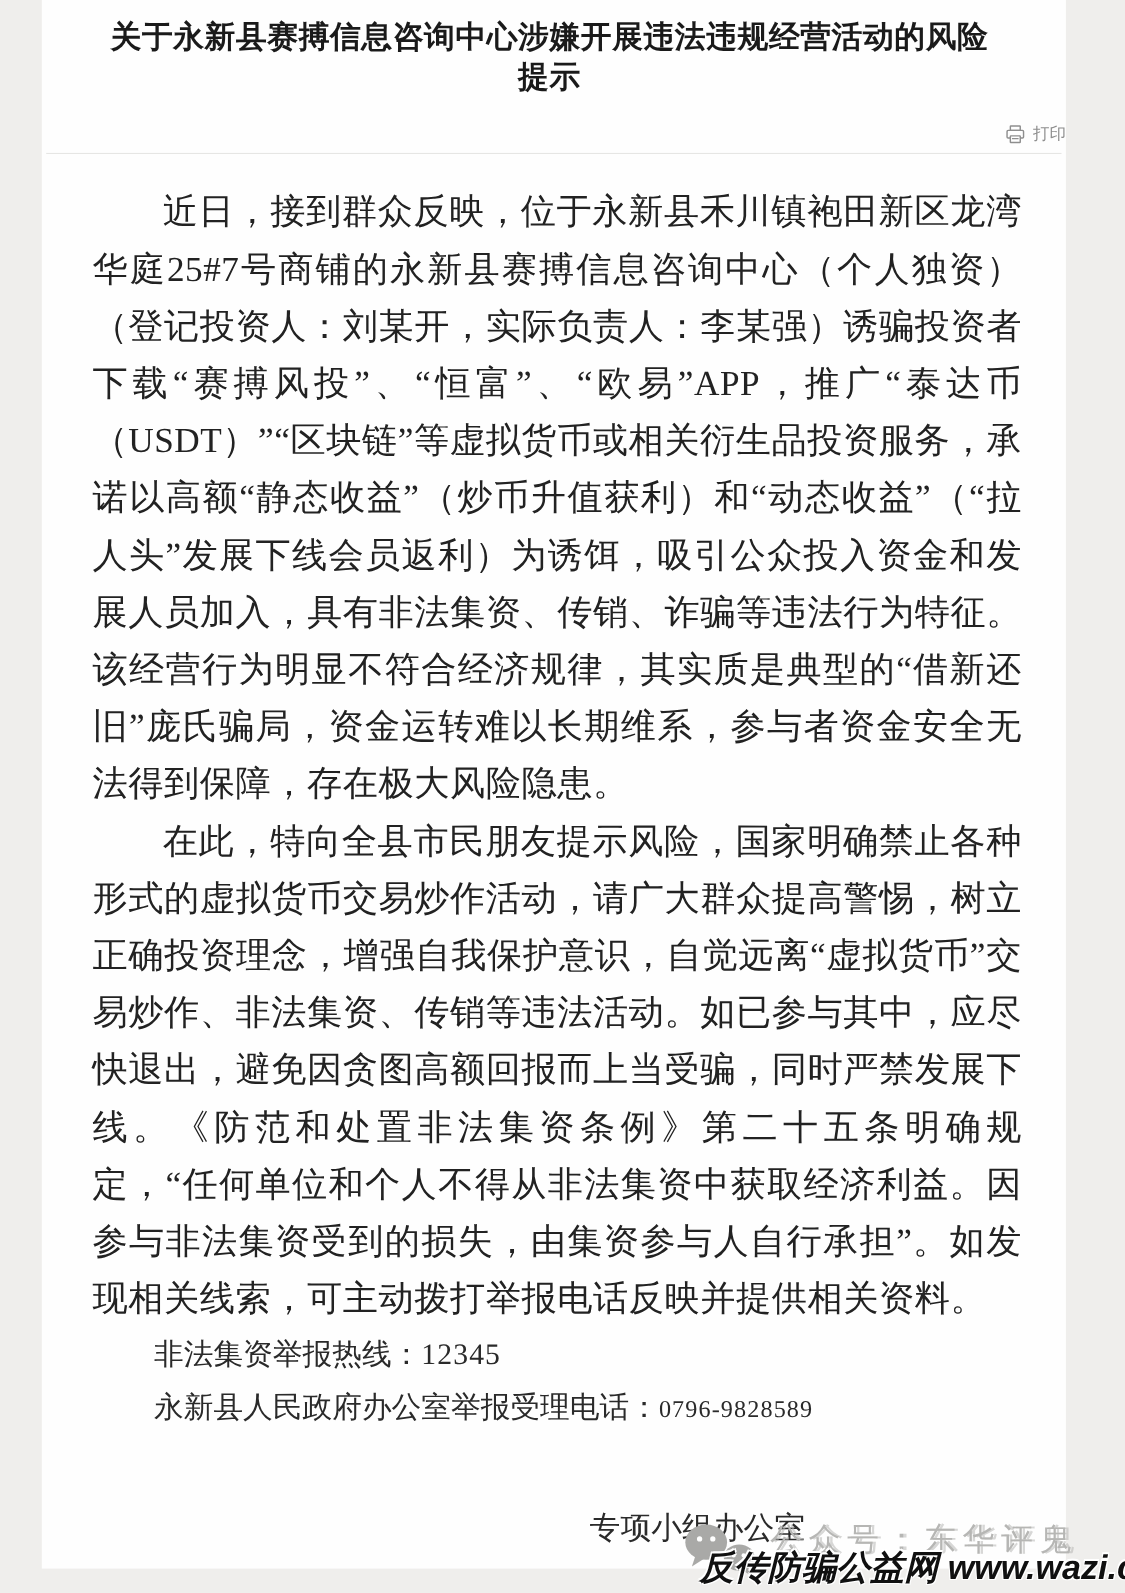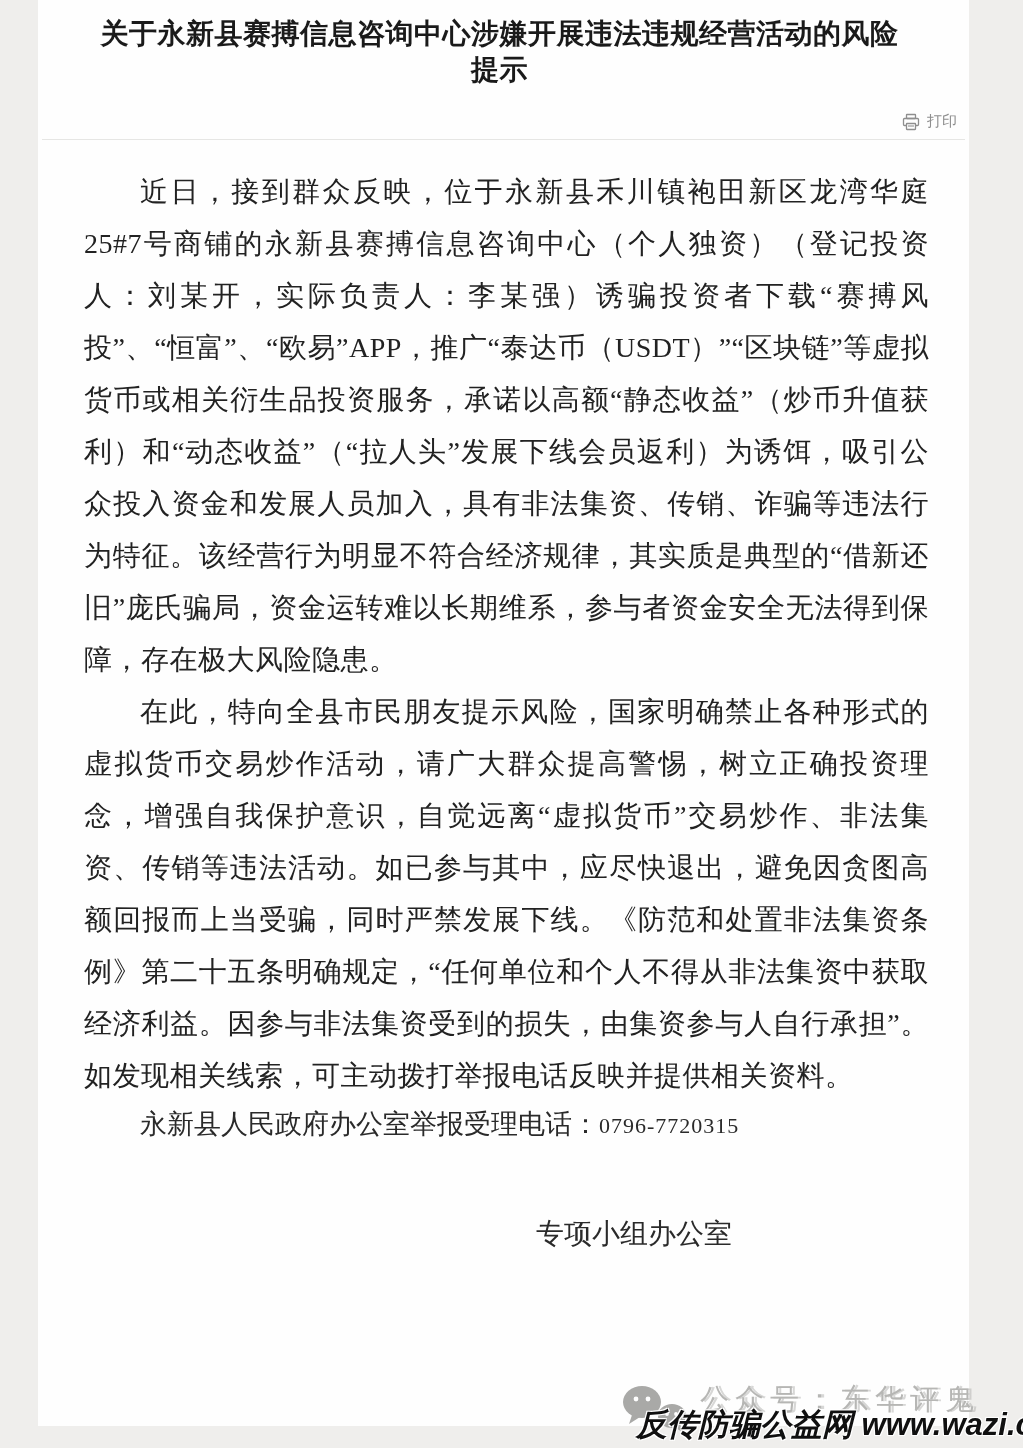--- a/index.html
+++ b/index.html
@@ -35,39 +35,38 @@
     line-height: 36px;
     color: #1a1a1a;
     letter-spacing: 0.5px;
   }
   .print-row {
     display: flex;
     justify-content: flex-end;
     align-items: center;
     gap: 7px;
     margin-top: 24px;
-    padding-right: 12px;
     color: #8e8e8e;
     font-family: "Liberation Sans", "DejaVu Sans", sans-serif;
     font-size: 15px;
     cursor: pointer;
   }
   .print-row svg { display: block; }
   .divider {
     height: 1px;
     background: #e6e6e4;
     margin: 8px 4px 0 4px;
   }
   .content {
     padding: 26px 40px 0 46px;
     color: #222222;
   }
   .content p.body-para {
     margin: 0;
-    font-size: 28px;
+    font-size: 32px;
     line-height: 52px;
     text-indent: 2em;
     text-align: justify;
     letter-spacing: 0.5px;
   }
   .hotlines {
     margin-top: 0;
     font-family: "Liberation Sans", "DejaVu Sans", sans-serif;
   }
   .hotline-line {
@@ -160,22 +159,25 @@
       <span>打印</span>
     </div>
 
     <div class="divider"></div>
 
     <div class="content">
       <p class="body-para">近日，接到群众反映，位于永新县禾川镇袍田新区龙湾华庭25#7号商铺的永新县赛搏信息咨询中心（个人独资）（登记投资人：刘某开，实际负责人：李某强）诱骗投资者下载“赛搏风投”、“恒富”、“欧易”APP，推广“泰达币（USDT）”“区块链”等虚拟货币或相关衍生品投资服务，承诺以高额“静态收益”（炒币升值获利）和“动态收益”（“拉人头”发展下线会员返利）为诱饵，吸引公众投入资金和发展人员加入，具有非法集资、传销、诈骗等违法行为特征。该经营行为明显不符合经济规律，其实质是典型的“借新还旧”庞氏骗局，资金运转难以长期维系，参与者资金安全无法得到保障，存在极大风险隐患。</p>
       <p class="body-para">在此，特向全县市民朋友提示风险，国家明确禁止各种形式的虚拟货币交易炒作活动，请广大群众提高警惕，树立正确投资理念，增强自我保护意识，自觉远离“虚拟货币”交易炒作、非法集资、传销等违法活动。如已参与其中，应尽快退出，避免因贪图高额回报而上当受骗，同时严禁发展下线。《防范和处置非法集资条例》第二十五条明确规定，“任何单位和个人不得从非法集资中获取经济利益。因参与非法集资受到的损失，由集资参与人自行承担”。如发现相关线索，可主动拨打举报电话反映并提供相关资料。</p>
 
       <div class="hotlines">
+        <div class="hotline-line">
+          <span>非法集资举报热线：</span><span class="num">12345</span>
+        </div>
         <div class="hotline-line small-num tight">
-          <span>永新县人民政府办公室举报受理电话：</span><span class="num">0796-7720315</span>
+          <span>永新县人民政府办公室举报受理电话：</span><span class="num">0796-9828589</span>
         </div>
       </div>
 
       <div class="signature">
         <div>专项小组办公室</div>
 
       </div>
     </div>
   </div>
 

